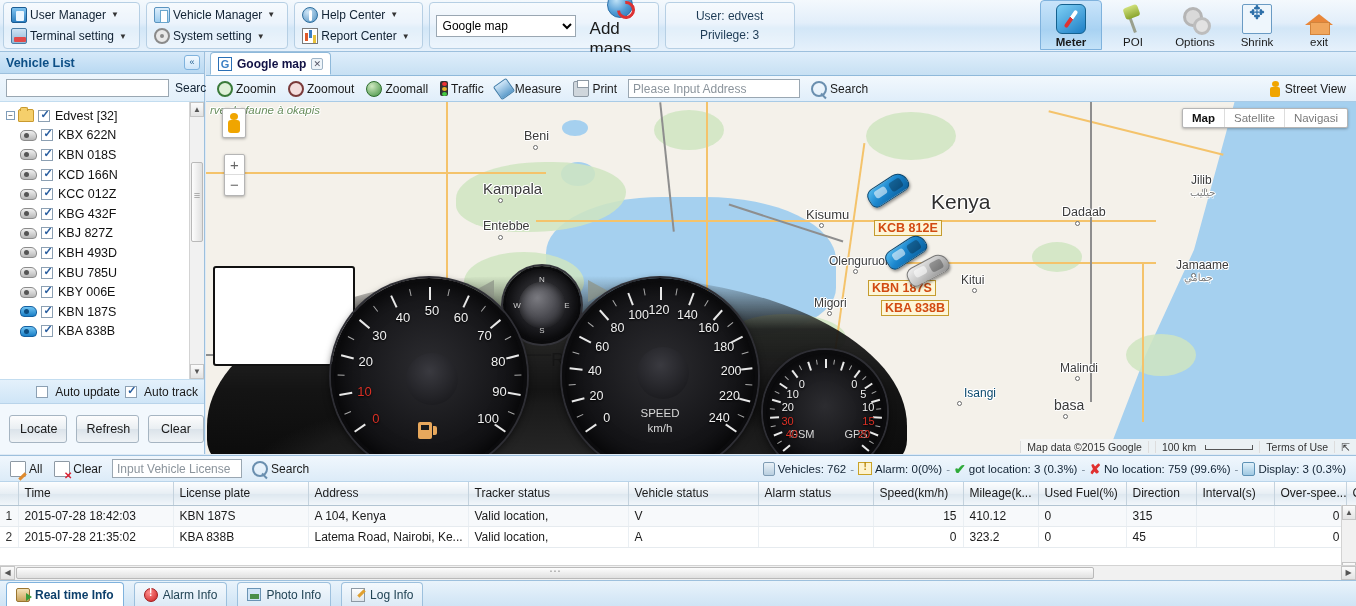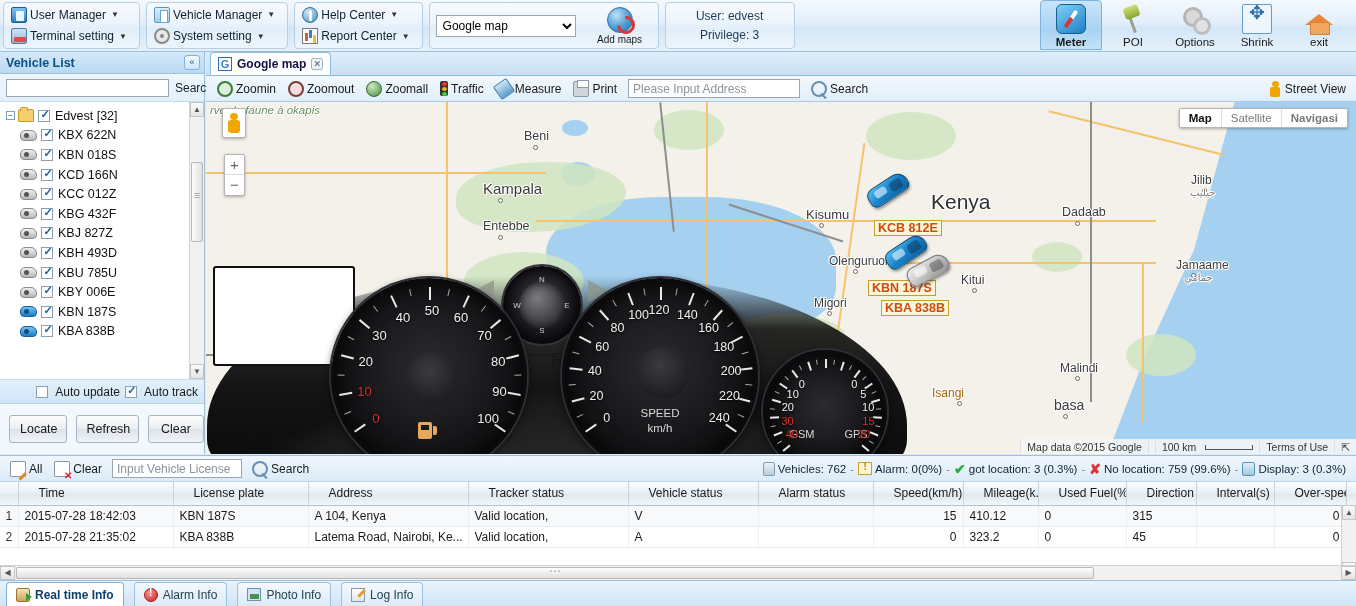--- a/index.html
+++ b/index.html
@@ -62,21 +62,21 @@
   }
   .globe {
     width: 26px; height: 26px; border-radius: 50%;
     background: radial-gradient(circle at 35% 30%, #bfe2f7 0%, #4f9ad4 55%, #2b6fa8 100%);
     border: 1px solid #2b6fa8; position: relative;
   }
   .globe:after{
     content:""; position:absolute; right:-3px; bottom:-2px; width:12px;height:12px;
     border:3px solid #d33; border-radius:50%; border-left-color:transparent; transform:rotate(40deg);
   }
-  .addmaps-lbl { font-size: 10px; margin-top: 1px; }
+  .addmaps-lbl { font-size: 17px; margin-top: 1px; }
 
   .userbox {
     border:1px solid #b6cfe4; border-radius:4px; margin:2px 3px; padding: 2px 18px;
     background: rgba(255,255,255,0.35);
     display:flex; flex-direction:column; align-items:center; justify-content:center;
     font-size: 12px; color:#1d3b55; min-width: 130px;
   }
   .userbox div { line-height: 19px; }
 
   #topbar-spacer { flex: 1 1 auto; }
@@ -276,21 +276,21 @@
   .zoomctrl div {
     height:20px;line-height:19px;text-align:center;font-size:15px;color:#666;cursor:default;
   }
   .zoomctrl div:first-child{border-bottom:1px solid #ddd;}
   .maptype {
     position:absolute; right:8px; top:6px; display:flex;
     background:#fff;border:1px solid #b5b5b5;border-radius:2px;box-shadow:0 1px 3px rgba(0,0,0,.3);
     font-size:11.5px;
   }
   .maptype div { padding:3px 9px; color:#7a7a7a; cursor:default; border-right:1px solid #ddd;}
-  .maptype div:last-child{border-right:none;font-weight:bold;}
+  .maptype div:last-child{border-right:none;}
   .maptype div.active{ color:#111; font-weight:bold;}
   .attrib {
     position:absolute; right:0; bottom:0; display:flex; align-items:center;
     background:rgba(245,245,245,0.88); font-size:10.5px; color:#333; height:15px;
   }
   .attrib span { padding:0 6px; border-left:1px solid #ddd; white-space:nowrap;}
   .scalebar { display:inline-block;width:48px;height:5px;border:1px solid #555;border-top:none;margin-left:3px;position:relative;top:-1px;}
 
   
   .vmark { position:absolute; }
@@ -397,21 +397,21 @@
   .ic-warn:after{content:"!";position:absolute;left:0;right:0;top:-2px;text-align:center;font-size:10px;color:#b8860b;font-weight:bold;}
   .ic-chk { color:#2faa3a; font-size:14px; font-weight:bold; line-height:12px;}
   .ic-x { color:#e03030; font-size:14px; font-weight:bold; line-height:12px;}
   .ic-disp { width:13px;height:14px;background:linear-gradient(#dff0fa,#9fc8e2);border:1px solid #5d91b5;border-radius:2px;flex:0 0 13px;}
 
   .grid { position:absolute; left:0; top:26px; width:1356px; height:95px; background:#fff; }
   table.dg { border-collapse:collapse; width:1341px; table-layout:fixed; font-size:12px; }
   table.dg th {
     background:linear-gradient(#fcfdfe,#e7eef4 50%,#dde7ef 51%,#f1f6fa);
     border-right:1px solid #c5d3de; border-bottom:1px solid #b2c4d2;
-    height:23px; text-align:left; padding:0 20px; font-weight:normal; color:#1a1a1a;
+    height:23px; text-align:left; padding:0 6px; font-weight:normal; color:#1a1a1a;
     white-space:nowrap; overflow:hidden;
   }
   table.dg td {
     border-right:1px solid #eaeff3; border-bottom:1px solid #e6ebef;
     height:21px; padding:0 6px; white-space:nowrap; overflow:hidden; color:#1a1a1a;
   }
   table.dg tbody tr:nth-child(odd) td { background:#f7f9fb; }
   table.dg .rn { text-align:center; color:#333; width:18px; padding:0; }
   table.dg .num { text-align:right; }
   .gridscroll {
@@ -760,21 +760,21 @@
           <div class="citydot" style="left: 647.2px; top: 167px;"></div>
           <div class="maplabel" style="left: 755px; top: 171px; font-size: 12px; font-style: normal; color: rgb(59, 59, 59);">Kitui</div>
           <div class="citydot" style="left: 766px; top: 186px;"></div>
           <div class="maplabel" style="left: 330px; top: 222px; font-size: 13.5px; font-style: normal; color: rgb(59, 59, 59);">Goma</div>
           <div class="citydot" style="left: 338.8px; top: 238.5px;"></div>
           <div class="maplabel" style="left: 345px; top: 247px; font-size: 19px; font-style: normal; color: rgb(47, 47, 47);">Rwanda</div>
           <div class="maplabel" style="left: 358px; top: 278px; font-size: 12.5px; font-style: normal; color: rgb(59, 59, 59);">Buta</div>
           <div class="citydot" style="left: 366.8px; top: 293.5px;"></div>
           <div class="maplabel" style="left: 308px; top: 294px; font-size: 13px; font-style: normal; color: rgb(59, 59, 59);">Bukavu</div>
           <div class="citydot" style="left: 321.2px; top: 310px;"></div>
-          <div class="maplabel" style="left: 726px; top: 284px; font-size: 12px; font-style: normal; color: #a16207;">Isangi</div>
+          <div class="maplabel" style="left: 758px; top: 284px; font-size: 12px; font-style: normal; color: #0c4a6e;">Isangi</div>
           <div class="citydot" style="left: 751.2px; top: 299px;"></div>
           <div class="maplabel" style="left: 854px; top: 259px; font-size: 12px; font-style: normal; color: rgb(59, 59, 59);">Malindi</div>
           <div class="citydot" style="left: 869.4px; top: 274px;"></div>
           <div class="maplabel" style="left: 848px; top: 295px; font-size: 14px; font-style: normal; color: rgb(59, 59, 59);">basa</div>
           <div class="citydot" style="left: 856.8px; top: 312px;"></div>
         </div>
       <div id="map-markers">
           <div class="vmark" style="left: 660px; top: 78px;">
             <div class="vcar " style="transform:rotate(-33deg)"></div>
           </div>

